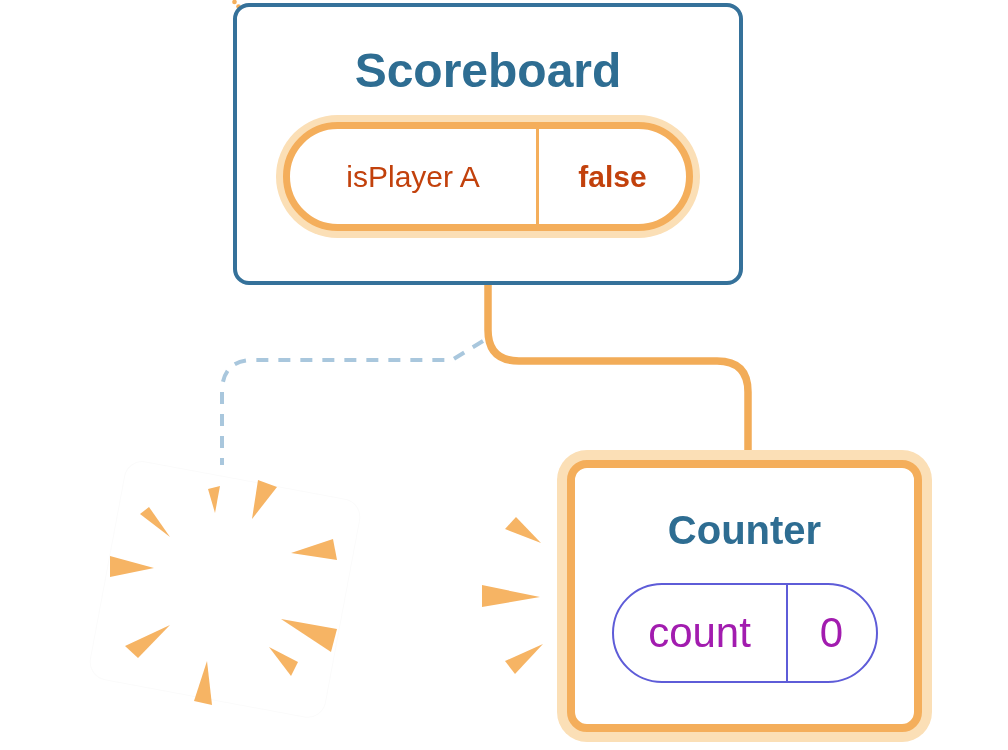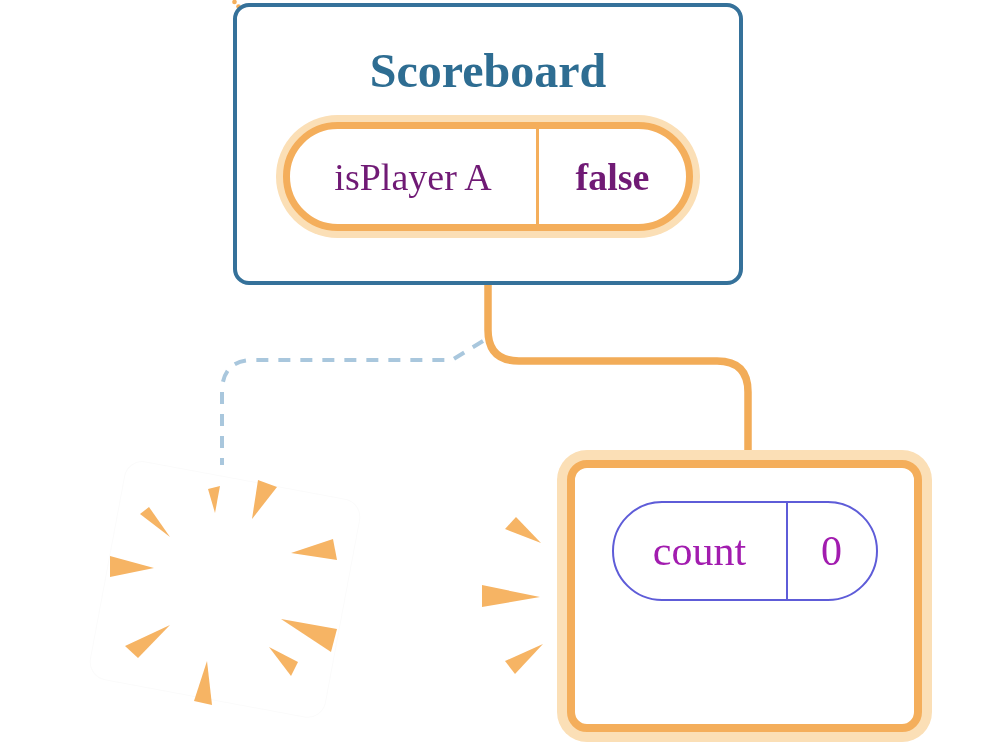--- a/index.html
+++ b/index.html
@@ -1,34 +1,34 @@
 <!DOCTYPE html>
 <html><head>
 <meta charset="utf-8">
 <style>
   html,body{margin:0;padding:0;background:#ffffff;}
   .scene{
     position:relative;width:934px;height:750px;overflow:hidden;background:#ffffff;
-    font-family:Liberation Serif, serif;
+    font-family:Liberation Sans, sans-serif;
   }
   svg.decor{position:absolute;left:0;top:0;z-index:1;}
   
   .card-scoreboard{
     position:absolute;left:233px;top:3px;width:510px;height:282px;box-sizing:border-box;
     background:#ffffff;border:4px solid #35719A;border-radius:16px;z-index:2;
     display:flex;flex-direction:column;align-items:center;
   }
   .sb-title{margin-top:40px;font-size:48px;line-height:48px;font-weight:600;color:#2E6D92;}
   .pill-orange{
     margin-top:27px;box-sizing:border-box;width:410px;height:109px;background:#ffffff;
     border:7px solid #F4AE5B;border-radius:999px;box-shadow:0 0 0 7px #FBDFB6;
     display:flex;align-items:stretch;overflow:hidden;
   }
   .pill-orange .cell{display:flex;align-items:center;justify-content:center;
-    font-size:38px;color:#701a75;}
+    font-size:30px;color:#c2410c;}
   .pill-orange .name{width:246px;border-right:3px solid #F4AE5B;}
   .pill-orange .value{flex:1;font-weight:700;}
   
   .counter-outer{
     position:absolute;left:557px;top:450px;width:375px;height:292px;box-sizing:border-box;
     background:#FBDFB6;border-radius:30px;padding:10px;z-index:2;
   }
   .counter-inner{
     width:100%;height:100%;box-sizing:border-box;background:#ffffff;
     border:8px solid #F4AE5B;border-radius:20px;
@@ -97,20 +97,21 @@
   <div class="card-scoreboard">
     <div class="sb-title">Scoreboard</div>
     <div class="pill-orange">
       <div class="cell name">isPlayer A</div>
       <div class="cell value">false</div>
     </div>
   </div>
 
   <div class="counter-outer">
     <div class="counter-inner">
+      <div class="ct-title">Counter</div>
       <div class="pill-purple">
         <div class="cell name">count</div>
         <div class="cell value">0</div>
       </div>
     </div>
   </div>
 
 </div>
 
 </body></html>

